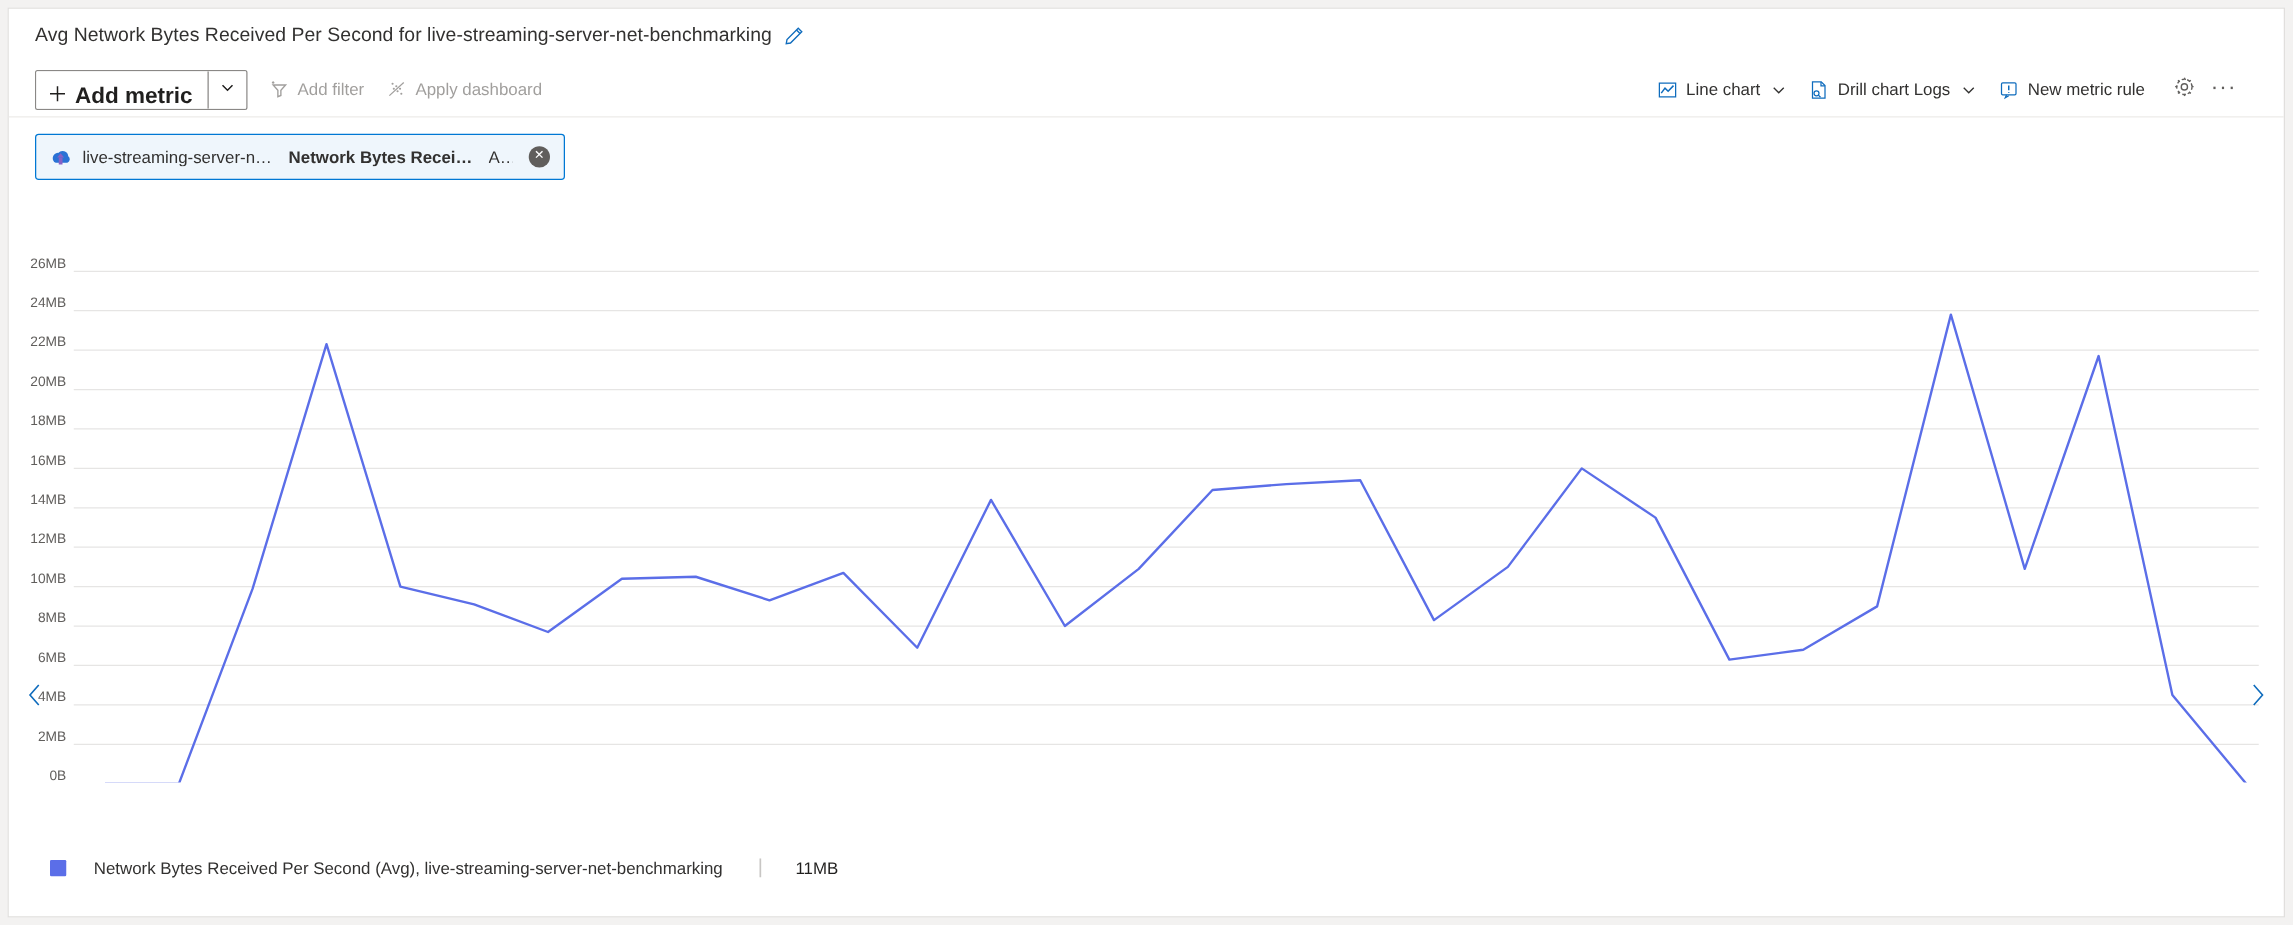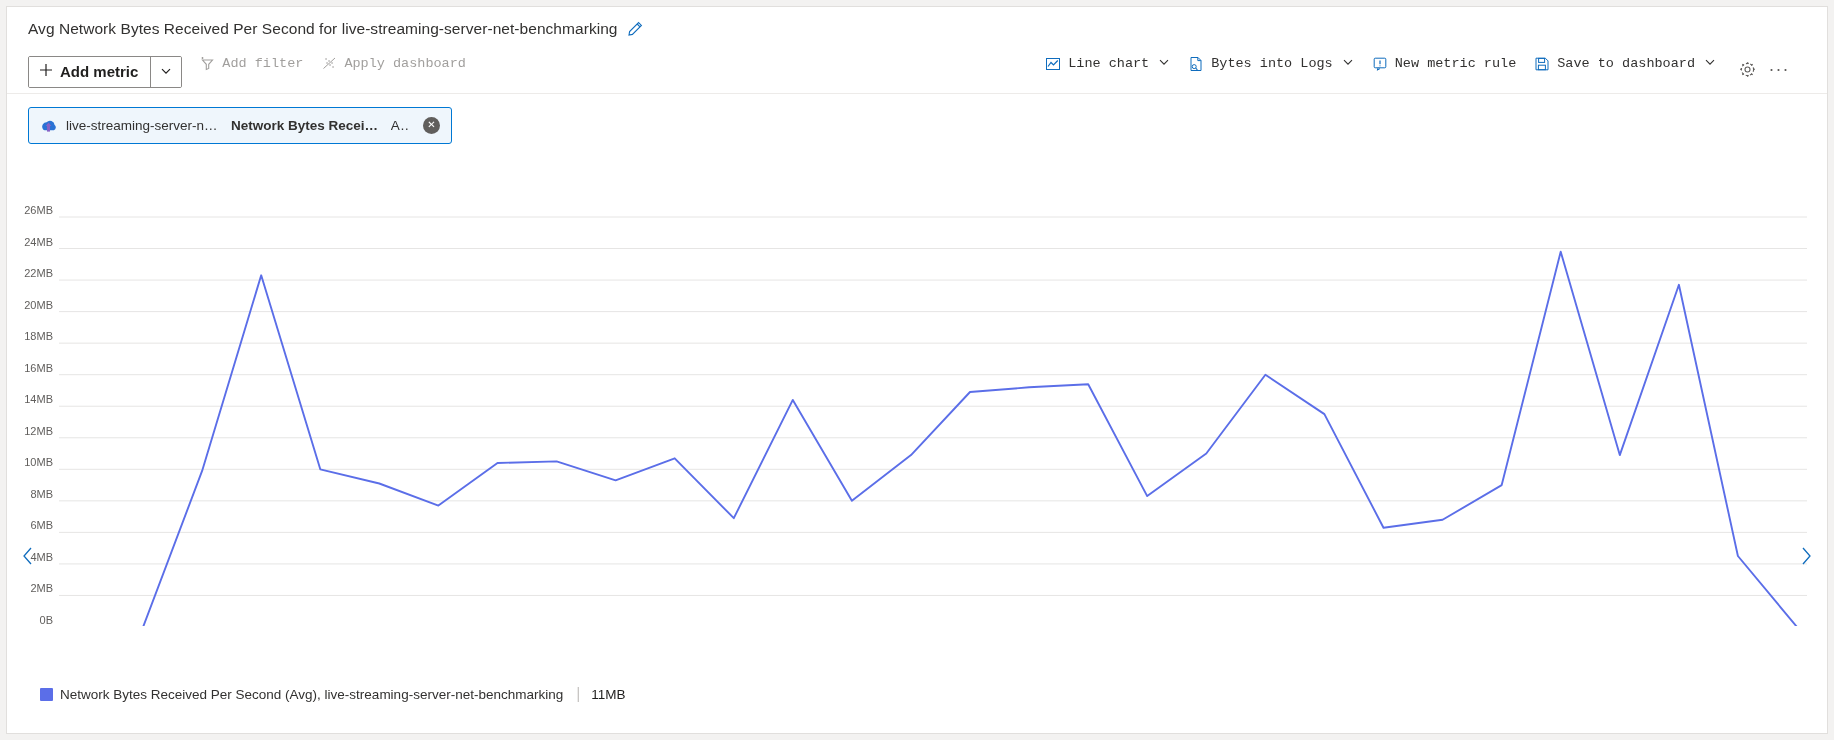--- a/index.html
+++ b/index.html
@@ -81,52 +81,51 @@
     display: flex;
     align-items: stretch;
     height: 30px;
     border: 1px solid #8a8886;
     border-radius: 2px;
     background: #fff;
     overflow: hidden;
   }
   .addmetric-btn {
     display: flex;
-    align-items: center;
+    align-items: flex-end;
     gap: 7px;
     padding: 0 12px 0 10px;
-    font-size: 15px;
+    font-size: 18px;
     font-weight: bold;
     color: #201f1e;
     cursor: pointer;
     background: #fff;
     border: none;
     font-family: "Liberation Sans", sans-serif;
     white-space: nowrap;
   }
   .addmetric-caret {
     width: 30px;
     display: flex;
     align-items: center;
     justify-content: center;
     border-left: 1px solid #8a8886;
     cursor: pointer;
     background: #fff;
   }
   .cmd-item {
     display: flex;
-    align-items: flex-start;
+    align-items: center;
     gap: 7px;
     height: 32px;
     padding: 0 9px;
     font-size: 13.5px;
     color: #323130;
     cursor: pointer;
     white-space: nowrap;
-    font-family: Liberation Mono, monospace;
   }
   .cmd-item.disabled {
     color: #a19f9d;
     cursor: default;
   }
   .cmd-item .ico { display: inline-flex; width: 16px; height: 16px; align-items:center; justify-content:center; }
   .cmd-caret { margin-left: 2px; display:inline-flex; }
   .cmd-icon-only {
     width: 32px; height: 32px;
     display:flex; align-items:center; justify-content:center;
@@ -217,21 +216,21 @@
   .xtick { font-size: 11.5px; fill: #605e5c; font-family: "Liberation Sans", sans-serif; text-anchor: middle; }
   .tzlabel { font-size: 11.5px; fill: #605e5c; font-family: "Liberation Sans", sans-serif; text-anchor: end; }
 
   
   .legend {
     position: absolute;
     left: 33px;
     top: 678px;
     display: flex;
     align-items: center;
-    gap: 7px;
+    gap: 22px;
     cursor: pointer;
   }
   .legend-swatch {
     width: 13px; height: 13px;
     background: #5b6ee8;
     border-radius: 1px;
     flex: none;
   }
   .legend-text {
     font-size: 13.5px;
@@ -324,54 +323,39 @@
 
         <div class="cmd-item">
           <span class="ico">
             <svg width="16" height="16" viewBox="0 0 16 16">
               <path d="M3 1.5 H10 L13 4.5 V14.5 H3 Z" fill="none" stroke="#0f6cbd" stroke-width="1"></path>
               <path d="M9.8 1.6 V4.6 H12.9" fill="none" stroke="#0f6cbd" stroke-width="1"></path>
               <circle cx="6.2" cy="10.6" r="2" fill="none" stroke="#0f6cbd" stroke-width="1"></circle>
               <path d="M7.7 12.1 L9.4 13.8" stroke="#0f6cbd" stroke-width="1.1"></path>
             </svg>
           </span>
-          <span>Bytes into Logs</span>
+          <span>Drill chart Logs</span>
           <span class="cmd-caret">
             <svg width="12" height="12" viewBox="0 0 12 12">
                 <path d="M2 4.2 L6 8.2 L10 4.2" fill="none" stroke="#323130" stroke-width="1.1"></path>
               </svg>
           </span>
         </div>
 
         <div class="cmd-item">
           <span class="ico">
             <svg width="16" height="16" viewBox="0 0 16 16">
               <rect x="2.2" y="2.2" width="11.6" height="9.6" rx="1" fill="none" stroke="#0f6cbd" stroke-width="1"></rect>
               <path d="M8 4.4 V8.2 M8 9.5 V10.2" stroke="#0f6cbd" stroke-width="1.2"></path>
               <path d="M6.2 11.8 L5.2 14.2 L8 12.6" fill="none" stroke="#0f6cbd" stroke-width="1"></path>
             </svg>
           </span>
           <span>New metric rule</span>
         </div>
 
-        <div class="cmd-item">
-          <span class="ico">
-            <svg width="16" height="16" viewBox="0 0 16 16">
-              <path d="M2 2.2 H11.3 L14 4.9 V13.8 H2 Z" fill="none" stroke="#0f6cbd" stroke-width="1"></path>
-              <rect x="4.6" y="2.4" width="6" height="4" fill="none" stroke="#0f6cbd" stroke-width="1"></rect>
-              <rect x="4.4" y="9.2" width="7" height="4.5" fill="none" stroke="#0f6cbd" stroke-width="1"></rect>
-            </svg>
-          </span>
-          <span>Save to dashboard</span>
-          <span class="cmd-caret">
-            <svg width="12" height="12" viewBox="0 0 12 12">
-                <path d="M2 4.2 L6 8.2 L10 4.2" fill="none" stroke="#323130" stroke-width="1.1"></path>
-              </svg>
-          </span>
-        </div>
 
         <div class="cmd-icon-only" style="margin-left:6px;">
           <span>
             <svg width="17" height="17" viewBox="0 0 17 17">
               <circle cx="8.5" cy="8.5" r="2.5" fill="none" stroke="#605e5c" stroke-width="1.1"></circle>
               <path d="M8.5 1.2 L9.4 3.0 M8.5 15.8 L9.4 14.0 M1.2 8.5 L3.0 7.6 M15.8 8.5 L14.0 7.6
                        M3.3 3.3 L4.9 4.3 M13.7 13.7 L12.1 12.7 M3.3 13.7 L4.9 12.7 M13.7 3.3 L12.1 4.3" stroke="#605e5c" stroke-width="1.1"></path>
               <circle cx="8.5" cy="8.5" r="6.1" fill="none" stroke="#605e5c" stroke-width="1.1" stroke-dasharray="2.4 2.0"></circle>
             </svg>
           </span>

